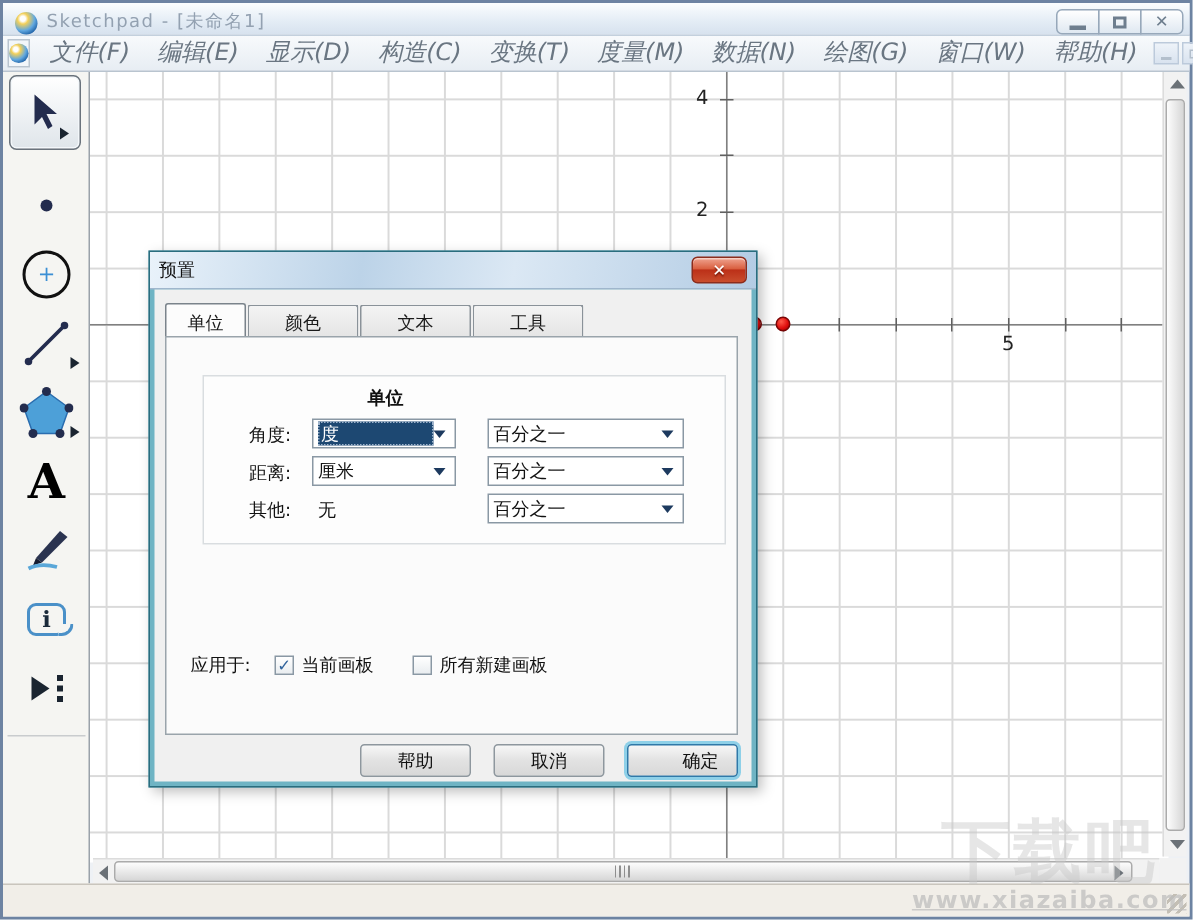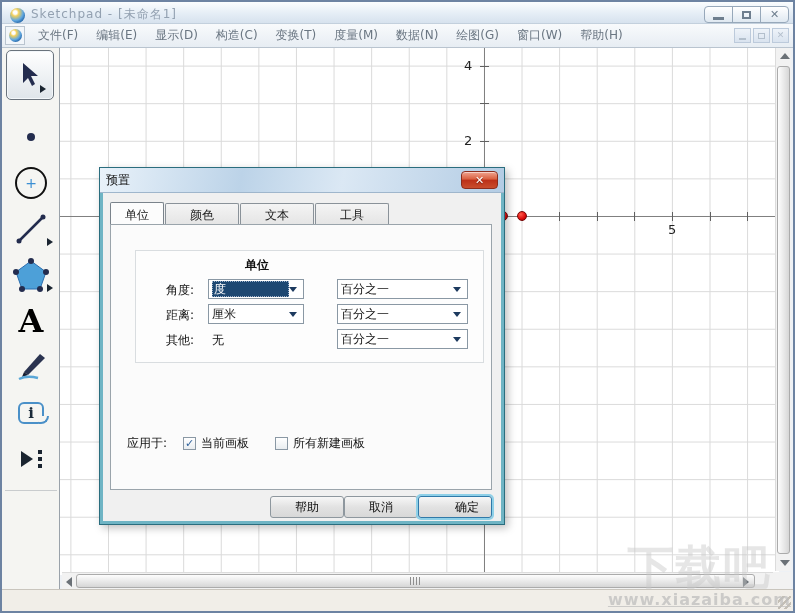--- a/index.html
+++ b/index.html
@@ -25,21 +25,21 @@
   .glyph-max { width:9px; height:8px; border:2px solid #6e7e8e; }
   .glyph-x   { font-size:11px; font-weight:bold; color:#6e7e8e; line-height:1; }
 
   
   .menubar { position:absolute; left:0; top:22px; right:0; height:24px;
     background:linear-gradient(#f8fafc,#e7edf3); border-bottom:1px solid #b9c4cf;
     display:flex; align-items:center; padding-left:3px; }
   .menu-appbtn { width:20px; height:19px; border:1px solid #b9c4cf; background:#f2f6fa;
     display:flex; align-items:center; justify-content:center; margin-right:4px; }
   .menu-appbtn .app-icon { width:13px; height:13px; margin:0; }
-  .menu-item { font-size:12px; color:#6a7682; padding:3px 9px; white-space:nowrap; }
+  .menu-item { font-size:16px; color:#6a7682; padding:3px 9px; white-space:nowrap;font-style:italic; }
   .mdi-btns { margin-left:auto; display:flex; margin-right:4px; }
   .mdi-btn { width:17px; height:15px; border:1px solid #bccadb; margin-left:2px;
     background:linear-gradient(#eef3f9,#d9e3ef); display:flex; align-items:center; justify-content:center; }
   .mdi-btn .glyph-min { width:7px; height:2px; background:#b3bfcc; margin-top:7px; }
   .mdi-btn .glyph-max { width:7px; height:6px; border:1px solid #b3bfcc; }
   .mdi-btn .glyph-x   { font-size:9px; color:#b3bfcc; }
 
   
   .toolbar { position:absolute; left:0; top:46px; width:58px; bottom:22px;
     background:#f5f5f2; border-right:1px solid #9aa2aa; }
@@ -128,34 +128,34 @@
     border-color:#7a838b; }
   .tab-panel { position:absolute; left:7px; right:9px; top:31px; height:266px;
     background:#fbfbfb; border:1px solid #9aa4ab; }
   .groupbox { position:absolute; left:24px; top:25px; width:349px; height:113px;
     border:1px solid #d9dde0; background:#fdfdfd; }
   .col-head { position:absolute; top:6px; font-size:12px; color:#111; font-weight:bold; width:130px; text-align:center; }
   .row-label { position:absolute; font-size:12px; color:#111; width:42px; text-align:right; left:16px; }
   .dropdown { position:absolute; height:20px; border:1px solid #8a98a4; background:#fff;
     display:flex; align-items:center; font-size:12px; color:#111; padding-left:3px; }
   .dd-unit { left:72px; width:96px; }
-  .dd-prec { left:201px; width:131px; }
+  .dd-prec { left:189px; width:131px; }
   .dd-arrow { margin-left:auto; margin-right:6px; width:0; height:0;
     border-left:4px solid transparent; border-right:4px solid transparent; border-top:5px solid #1d3a5f; }
   .dd-sel { flex:1; background:#1d4872; color:#fff; outline:1px dotted #9fb4cc; outline-offset:-1px;
     padding-left:2px; height:16px; display:flex; align-items:center; }
   .plain-val { position:absolute; font-size:12px; color:#111; }
   .apply-row { position:absolute; left:16px; top:210px; display:flex; align-items:center; font-size:12px; color:#111; }
   .apply-label { width:56px; }
   .checkbox { width:13px; height:13px; border:1px solid #8a98a4; background:linear-gradient(#fff,#e9edf0);
     display:inline-flex; align-items:center; justify-content:center; margin-right:5px;
     font-size:11px; font-weight:bold; color:#31639c; line-height:1; }
   .cb-group { display:flex; align-items:center; margin-right:26px; }
   .dlg-buttons { position:absolute; left:0; right:0; top:303px; display:flex; justify-content:flex-end; padding-right:9px; }
-  .btn { width:74px; height:22px; margin-left:0; font-size:12px; color:#111;
+  .btn { width:74px; height:22px; margin-left:15px; font-size:12px; color:#111;
     border:1px solid #8e979e; border-radius:3px; background:linear-gradient(#f7f7f7,#e2e2e2 50%,#d8d8d8);
     display:flex; align-items:center; justify-content:center; }
   .btn.default { border-color:#3079a8; box-shadow:0 0 0 2px #8ed0e8;padding-left:24px; }
 </style>
 </head>
 <body>
 
 <div id="window">
 
   <div class="titlebar">

